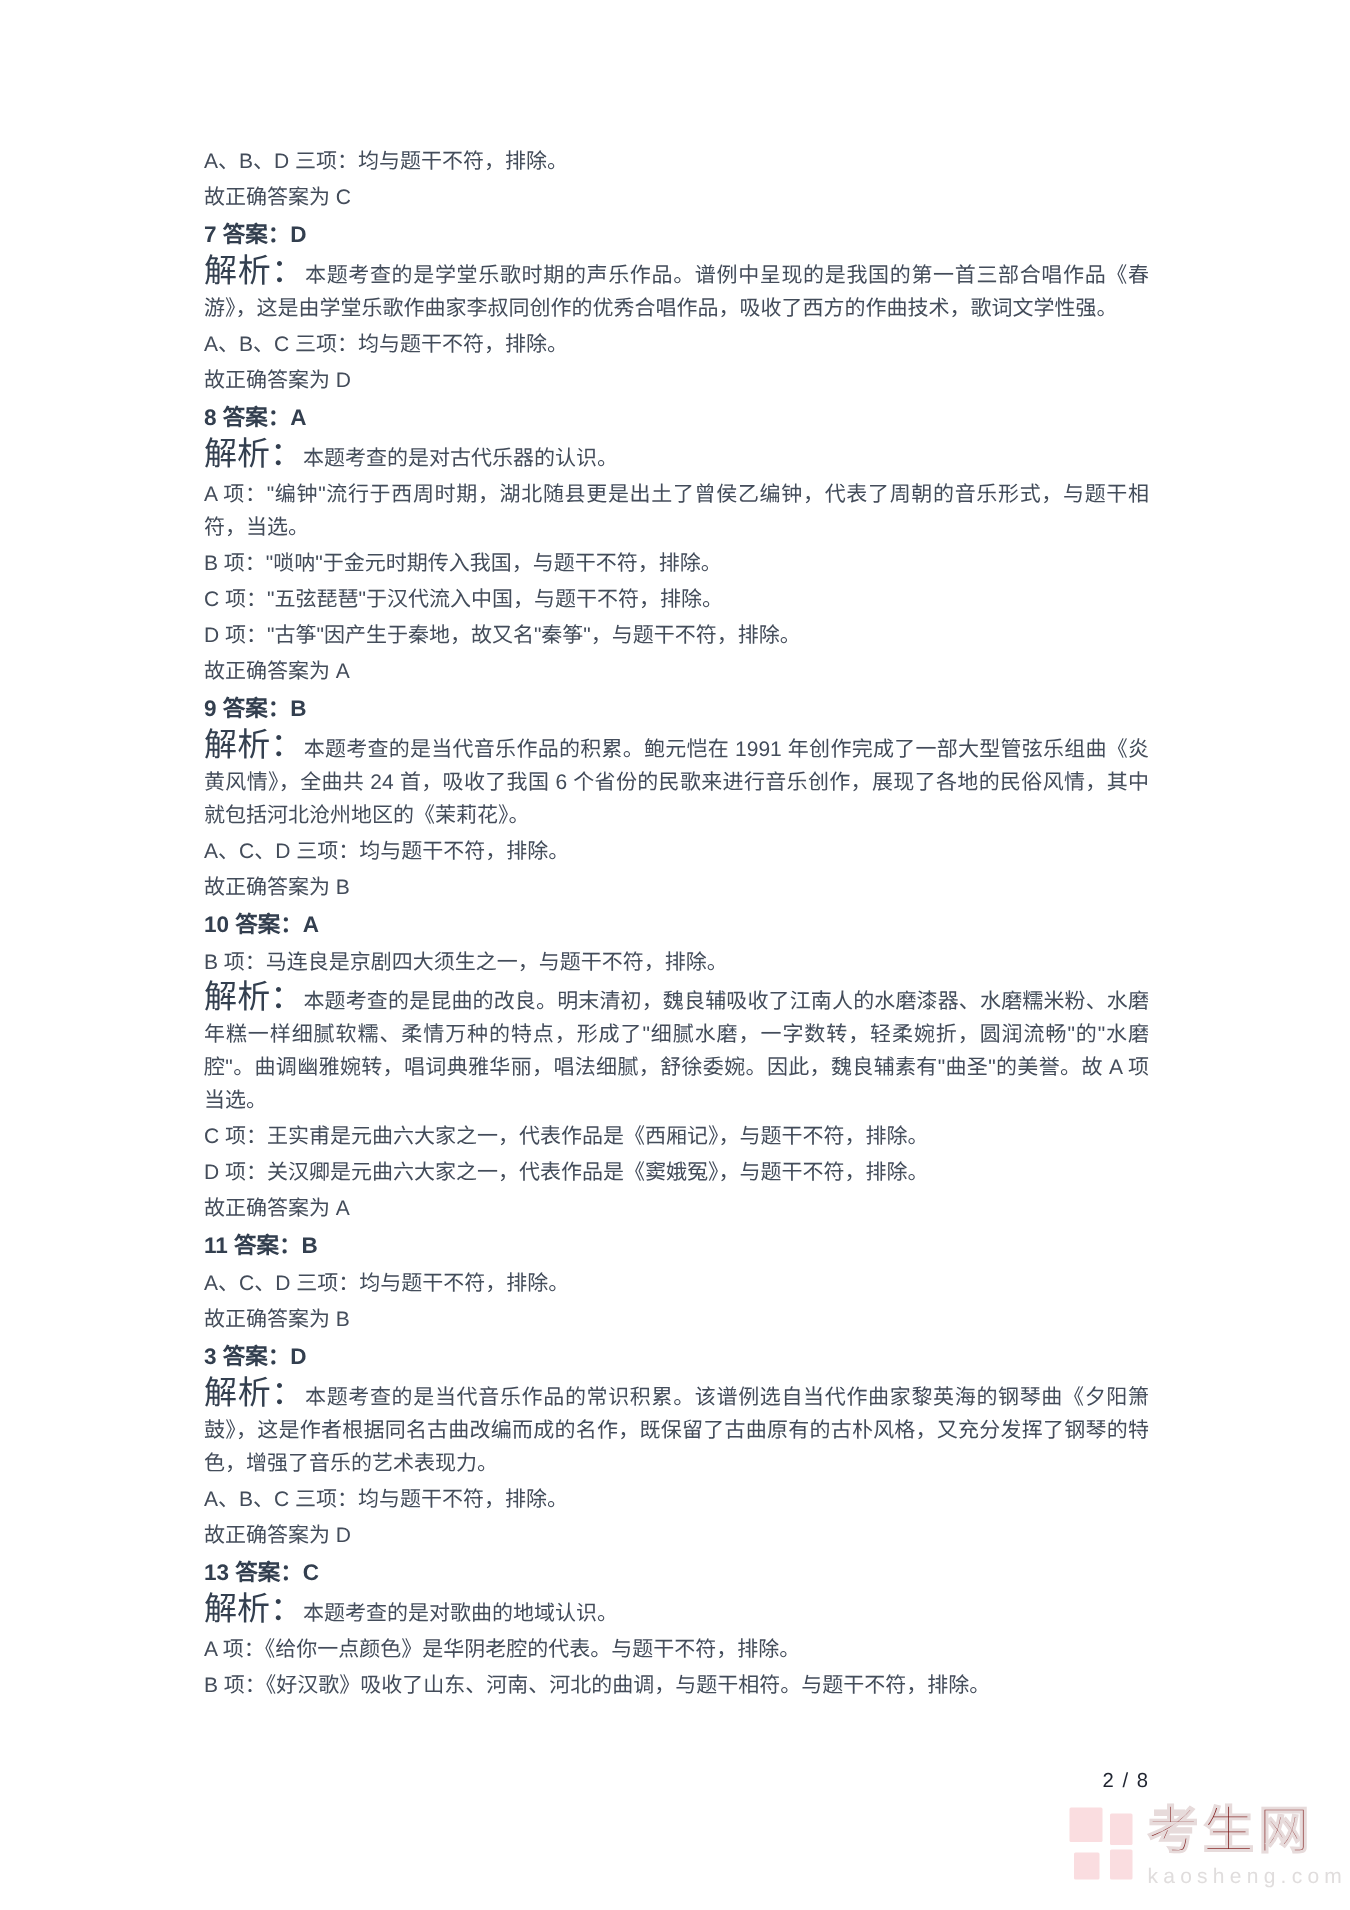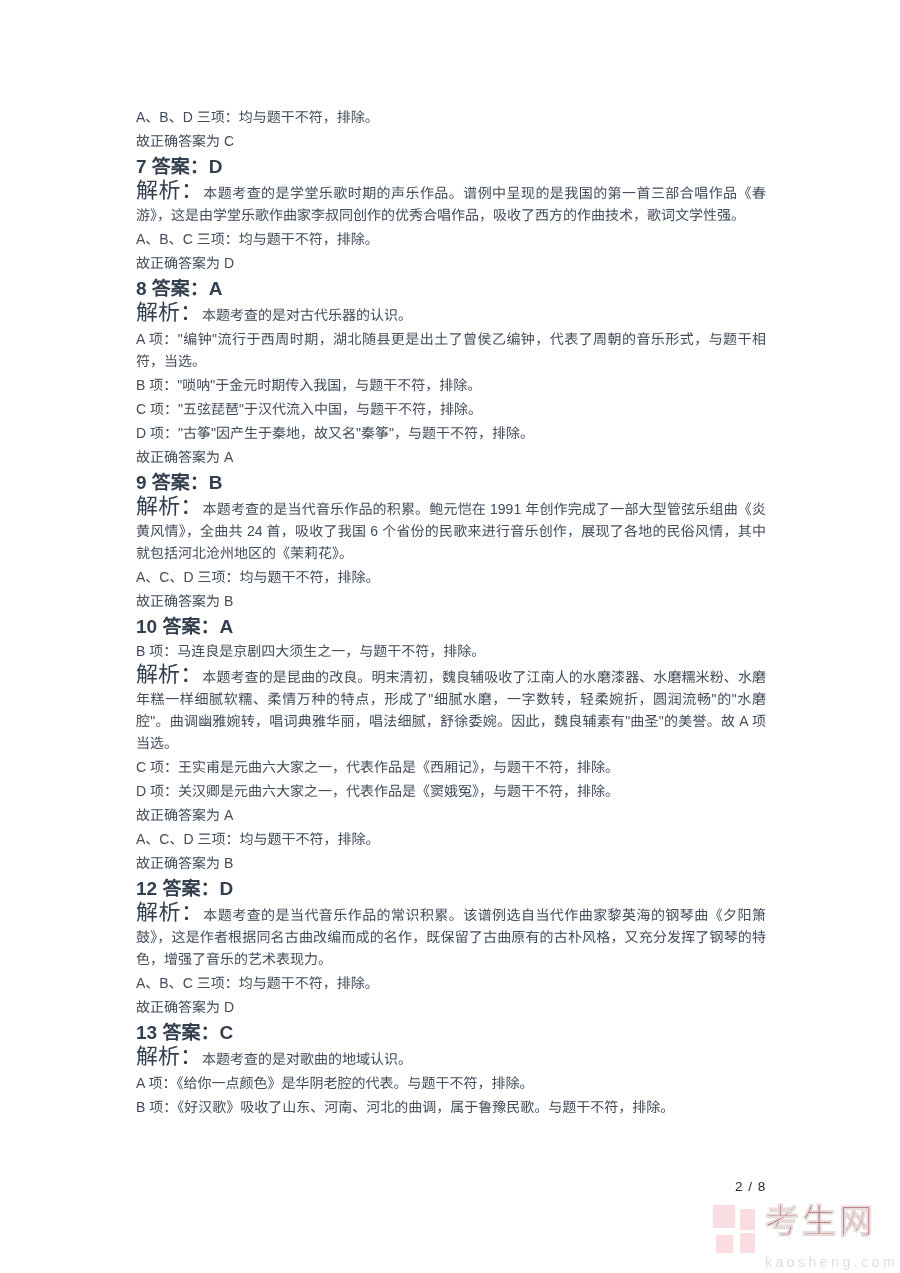--- a/index.html
+++ b/index.html
@@ -11,34 +11,34 @@
   .page {
     position: relative;
     width: 900px;
     height: 1273px;
     background: #ffffff;
     overflow: hidden;
   }
   .content {
     position: absolute;
     left: 136px;
-    top: 106px;
+    top: 96px;
     width: 630px;
     color: #434c5a;
   }
   .content p.line {
     margin: 0 0 2px 0;
     font-size: 14px;
     line-height: 22px;
     text-align: justify;
     color: #434c5a;
   }
   .content .heading {
     margin: 2px 0 1px 0;
-    font-size: 19px;
+    font-size: 15px;
     line-height: 25px;
     font-weight: bold;
     color: #333f4f;
   }
   .analysis-label {
     font-size: 22px;
     font-weight: normal;
     color: #333f4f;
   }
   .footer-pagenum {
@@ -79,21 +79,21 @@
     letter-spacing: 3px;
     color: #7f1d1d;
     -webkit-text-stroke: 1px #e7dbdb;
     white-space: nowrap;
   }
   .logo-en {
     font-size: 14px;
     line-height: 16px;
     color: #e0dddd;
     letter-spacing: 3.5px;
-    margin-top: 13px;
+    margin-top: 1px;
     white-space: nowrap;
   }
 </style>
 </head>
 <body>
 
 <div class="page">
 
   <div class="content">
 
@@ -122,34 +122,35 @@
       </div>
       <div class="section">
         <div class="heading">10 答案：A</div>
         <p class="line">B 项：马连良是京剧四大须生之一，与题干不符，排除。</p>
         <p class="line"><span class="analysis-label">解析：</span><span class="analysis-text">本题考查的是昆曲的改良。明末清初，魏良辅吸收了江南人的水磨漆器、水磨糯米粉、水磨年糕一样细腻软糯、柔情万种的特点，形成了"细腻水磨，一字数转，轻柔婉折，圆润流畅"的"水磨腔"。曲调幽雅婉转，唱词典雅华丽，唱法细腻，舒徐委婉。因此，魏良辅素有"曲圣"的美誉。故 A 项当选。</span></p>
         <p class="line">C 项：王实甫是元曲六大家之一，代表作品是《西厢记》，与题干不符，排除。</p>
         <p class="line">D 项：关汉卿是元曲六大家之一，代表作品是《窦娥冤》，与题干不符，排除。</p>
         <p class="line">故正确答案为 A</p>
       </div>
       <div class="section">
+        <div class="heading">11 答案：B</div>
         <p class="line">A、C、D 三项：均与题干不符，排除。</p>
         <p class="line">故正确答案为 B</p>
       </div>
       <div class="section">
-        <div class="heading">12 答案：D</div>
+        <div class="heading">3 答案：D</div>
         <p class="line"><span class="analysis-label">解析：</span><span class="analysis-text">本题考查的是当代音乐作品的常识积累。该谱例选自当代作曲家黎英海的钢琴曲《夕阳箫鼓》，这是作者根据同名古曲改编而成的名作，既保留了古曲原有的古朴风格，又充分发挥了钢琴的特色，增强了音乐的艺术表现力。</span></p>
         <p class="line">A、B、C 三项：均与题干不符，排除。</p>
         <p class="line">故正确答案为 D</p>
       </div>
       <div class="section">
         <div class="heading">13 答案：C</div>
         <p class="line"><span class="analysis-label">解析：</span><span class="analysis-text">本题考查的是对歌曲的地域认识。</span></p>
         <p class="line">A 项：《给你一点颜色》是华阴老腔的代表。与题干不符，排除。</p>
-        <p class="line">B 项：《好汉歌》吸收了山东、河南、河北的曲调，属于鲁豫民歌。与题干不符，排除。</p>
+        <p class="line">B 项：《好汉歌》吸收了山东、河南、河北的曲调，与题干相符。与题干不符，排除。</p>
       </div>
     </div>
 
   <div class="footer-pagenum">2 / 8</div>
 
   <div class="logo">
     <div class="logo-icon">
       <div class="blk blk-tl"></div>
       <div class="blk blk-bl"></div>
       <div class="blk blk-tr"></div>

